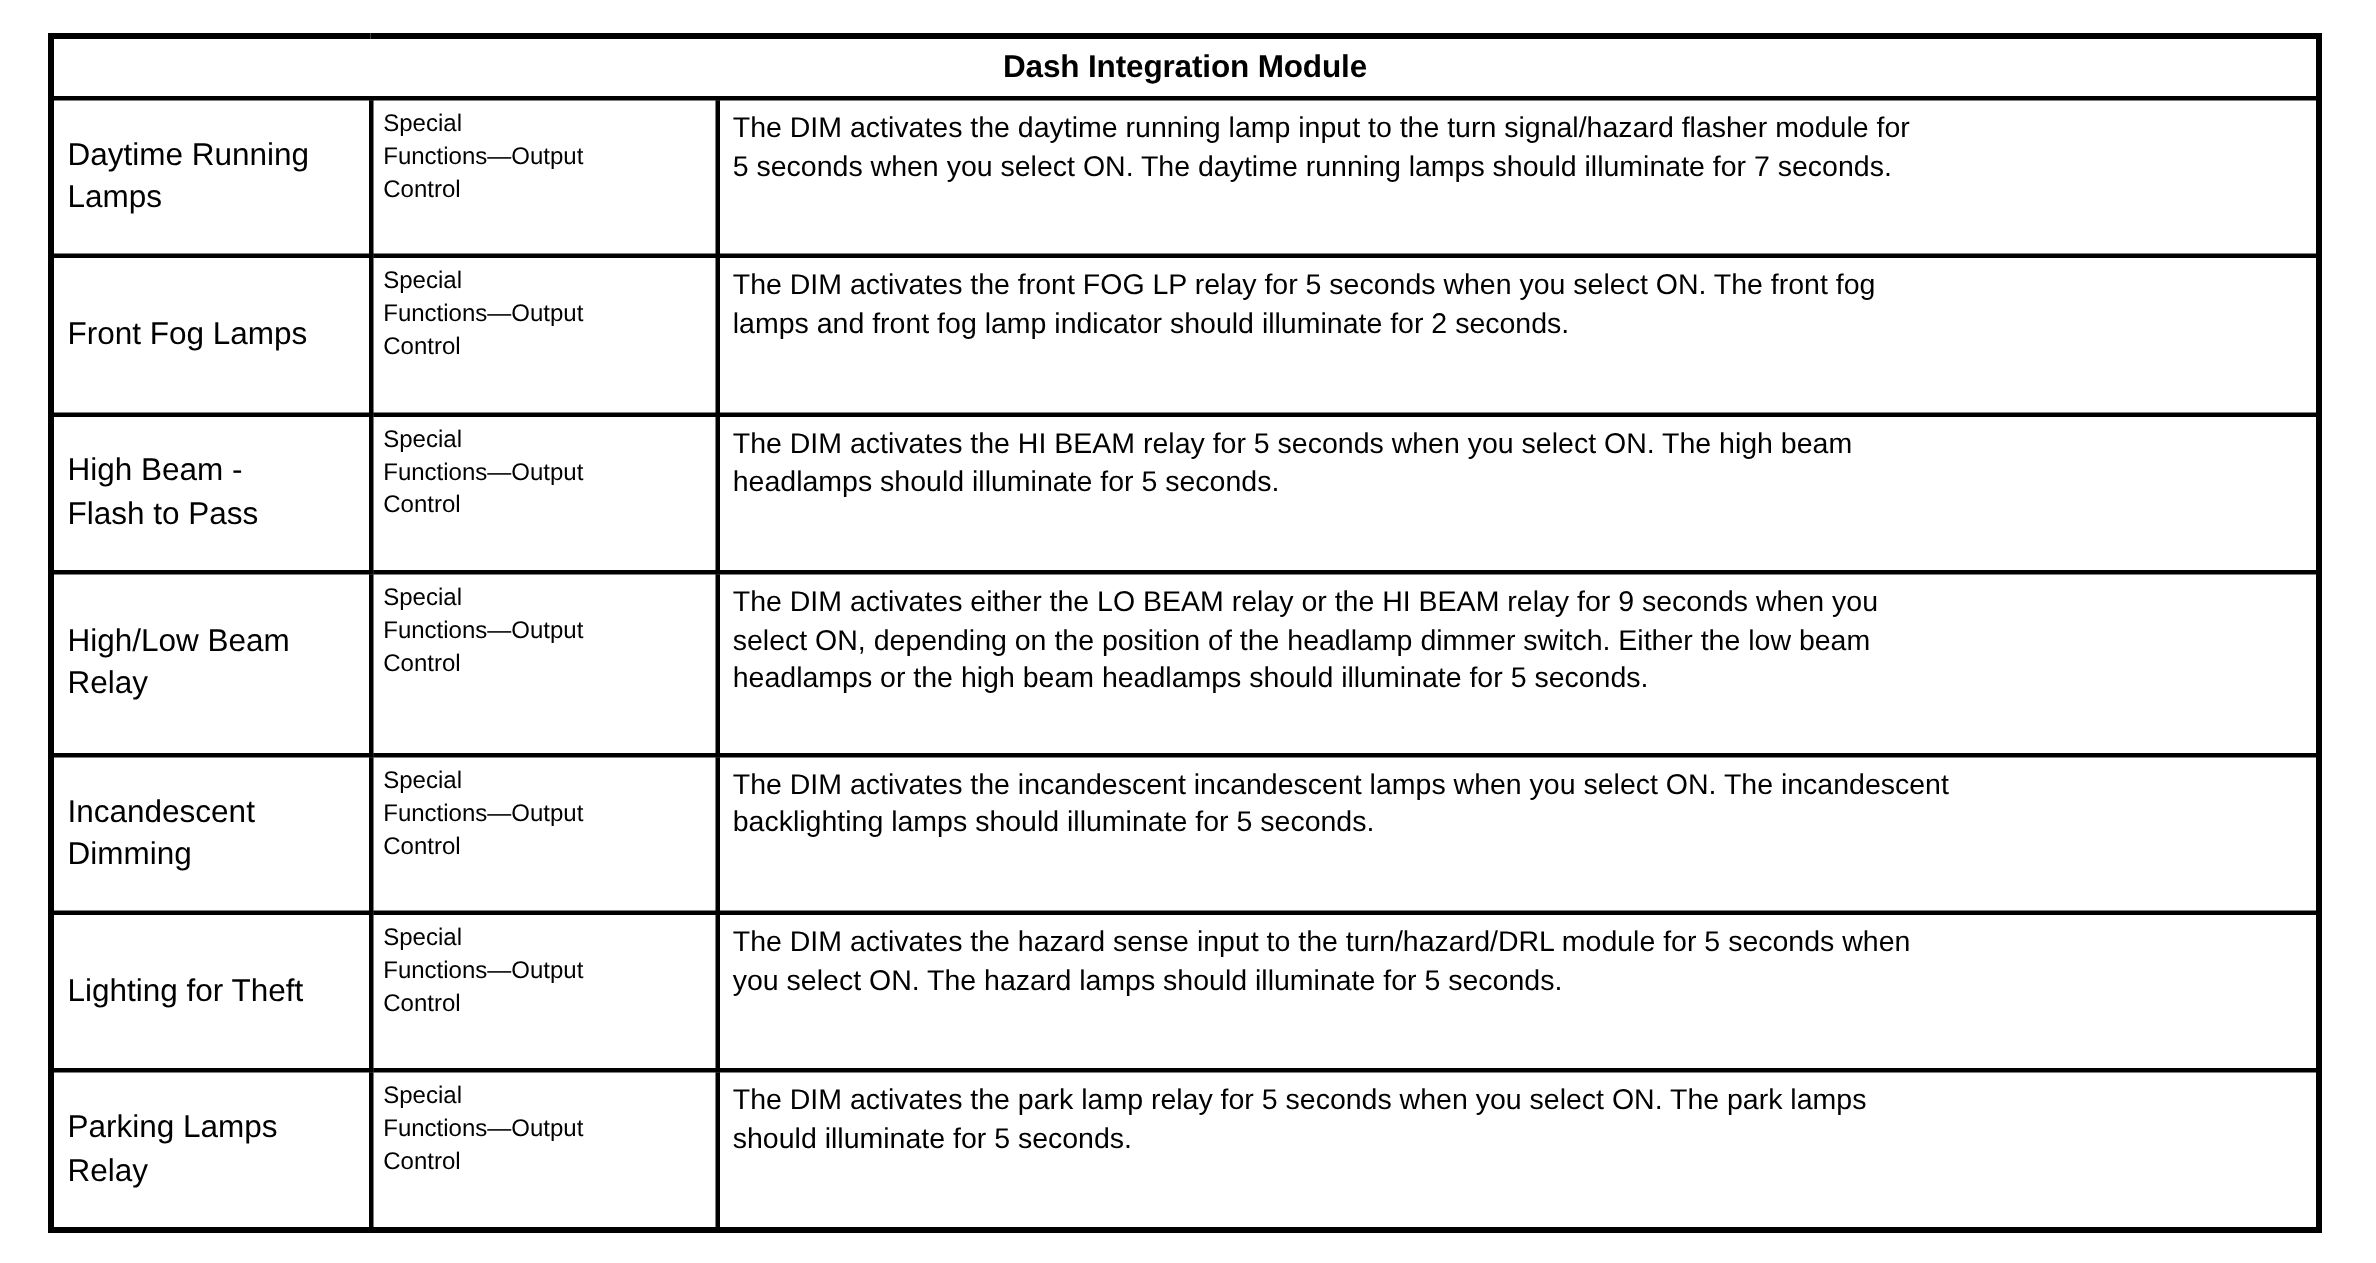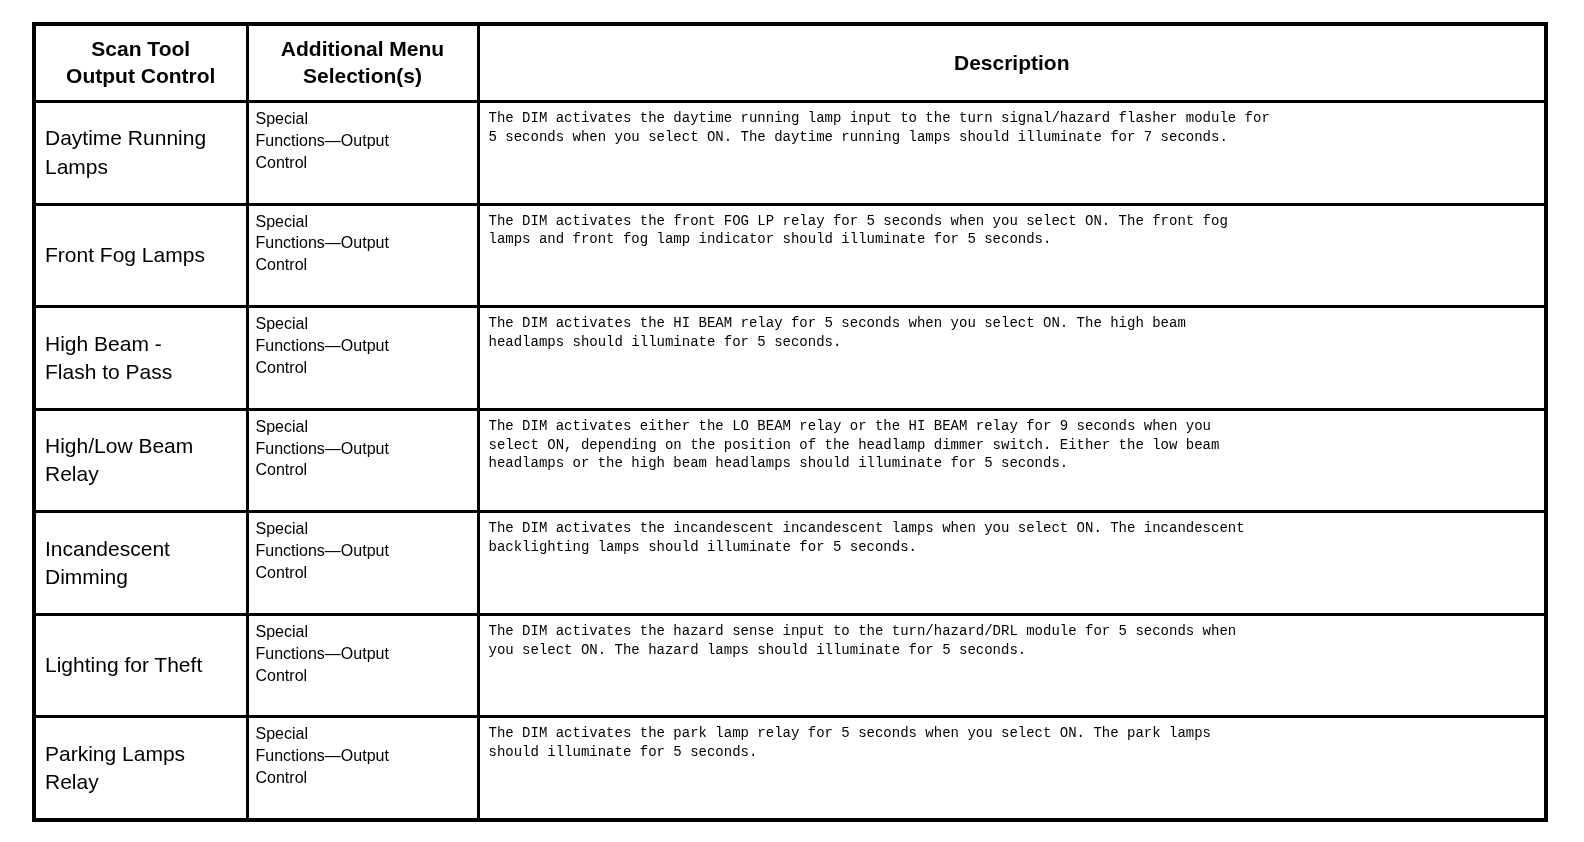--- a/index.html
+++ b/index.html
@@ -90,55 +90,44 @@
     vertical-align: middle;
     margin-top: 16px;
   }
   .col-b {
     font-size: 16px;
     line-height: 1.37;
     padding: 5px 2px 4px 7px;
     vertical-align: top;
   }
   .col-c {
-    font-size: 14px;
+    font-size: 19px;
     line-height: 1.35;
     padding: 6px 8px 4px 9px;
     vertical-align: top;
-    font-family: Liberation Mono, monospace;
   }
   .col-a .ln, .col-b .ln, .col-c .ln {
     display: block;
     white-space: nowrap;
   }
 </style>
 </head>
 <body>
 
 <div id="page">
   <div class="table-wrap">
     <table class="dim-table">
       <colgroup>
         <col class="c1">
         <col class="c2">
         <col class="c3">
       </colgroup>
       <tbody>
         <tr>
-          <th class="hdr-cell">
-            <span class="ln">Scan Tool</span>
-            <span class="ln">Output Control</span>
-          </th>
-          <th class="hdr-cell">
-            <span class="ln">Additional Menu</span>
-            <span class="ln">Selection(s)</span>
-          </th>
-          <th class="hdr-cell">
-            <span class="ln">Description</span>
-          </th>
+          <td class="title-cell" colspan="3">Dash Integration Module</td>
         </tr>
 
         <tr>
           <td class="col-a">
             <span class="ln">Daytime Running</span>
             <span class="ln">Lamps</span>
           </td>
           <td class="col-b">
             <span class="ln">Special</span>
             <span class="ln">Functions—Output</span>
@@ -154,21 +143,21 @@
           <td class="col-a">
             <span class="ln">Front Fog Lamps</span>
           </td>
           <td class="col-b">
             <span class="ln">Special</span>
             <span class="ln">Functions—Output</span>
             <span class="ln">Control</span>
           </td>
           <td class="col-c">
             <span class="ln">The DIM activates the front FOG LP relay for 5 seconds when you select ON. The front fog</span>
-            <span class="ln">lamps and front fog lamp indicator should illuminate for 5 seconds.</span>
+            <span class="ln">lamps and front fog lamp indicator should illuminate for 2 seconds.</span>
           </td>
         </tr>
 
         <tr>
           <td class="col-a">
             <span class="ln">High Beam -</span>
             <span class="ln">Flash to Pass</span>
           </td>
           <td class="col-b">
             <span class="ln">Special</span>

